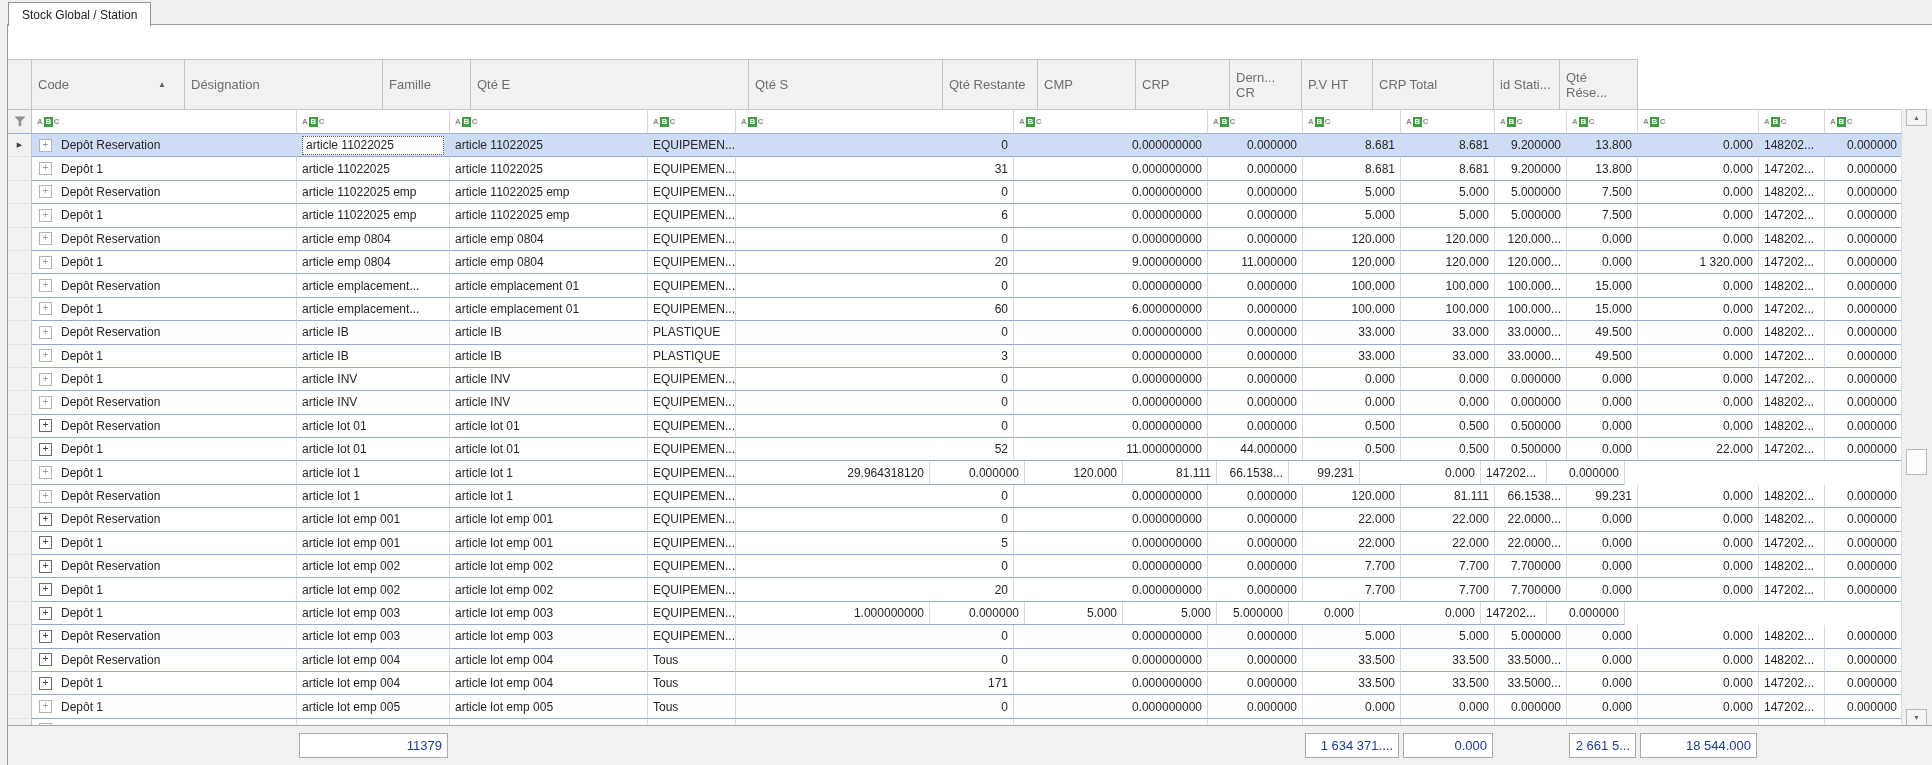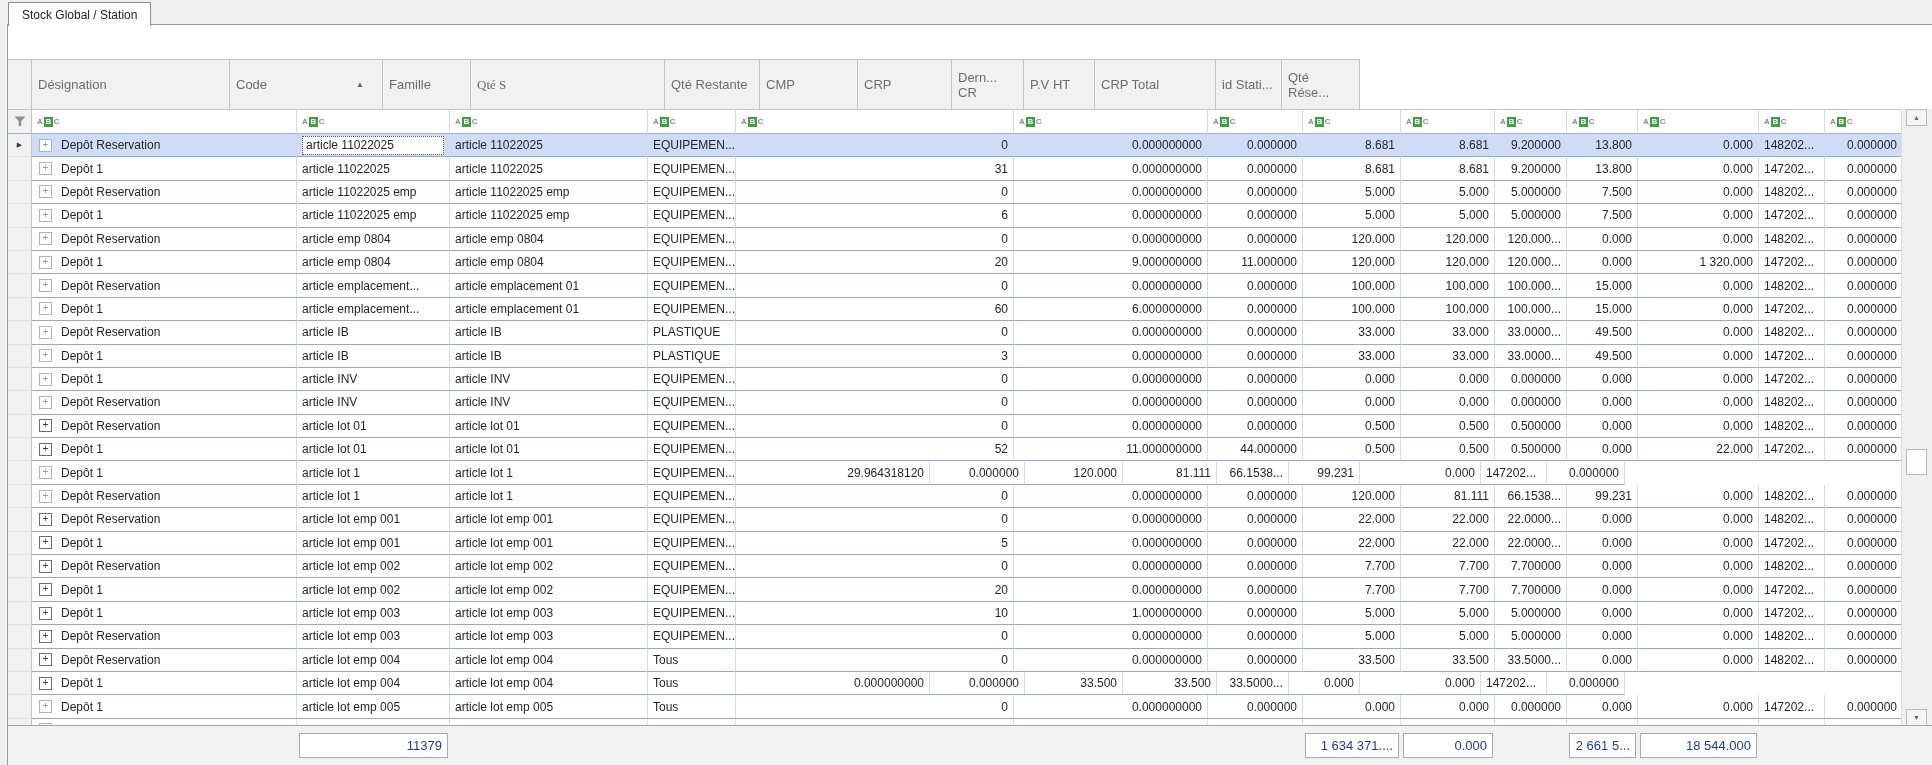--- a/index.html
+++ b/index.html
@@ -61,31 +61,34 @@
 
 <div class="root">
   <div class="tab">
     <span>Stock Global / Station</span>
   </div>
 
   <div class="grid">
 
     <div class="header-row" id="headerRow">
         <div class="hcell" style="width: 24px;"></div>
-        <div class="hcell" style="width: 198px;">
-          <span>Désignation</span>
-        </div>
         <div class="hcell" style="width: 153px;">
           <span>Code</span>
           <span class="sort">▲</span>
         </div>
+        <div class="hcell" style="width: 198px;">
+          <span>Désignation</span>
+        </div>
         <div class="hcell" style="width: 88px;">
           <span>Famille</span>
         </div>
-        <div class="hcell" style="width: 194px; font-family: Liberation Serif, serif;">
+        <div class="hcell" style="width: 278px;">
+          <span>Qté E</span>
+        </div>
+        <div class="hcell" style="width: 194px;">
           <span>Qté S</span>
         </div>
         <div class="hcell" style="width: 95px;">
           <span>Qté Restante</span>
         </div>
         <div class="hcell" style="width: 98px;">
           <span>CMP</span>
         </div>
         <div class="hcell" style="width: 94px;">
           <span>CRP</span>
@@ -1139,23 +1142,20 @@
           </div>
           <div class="cell" style="width: 153px;">
             <span>article lot emp 003</span>
           </div>
           <div class="cell" style="width: 198px;">
             <span>article lot emp 003</span>
           </div>
           <div class="cell" style="width: 88px;">
             <span>EQUIPEMEN...</span>
           </div>
-          <div class="cell num" style="width: 278px;">
-            <span>10</span>
-          </div>
           <div class="cell num" style="width: 194px;">
             <span>1.000000000</span>
           </div>
           <div class="cell num" style="width: 95px;">
             <span>0.000000</span>
           </div>
           <div class="cell num" style="width: 98px;">
             <span>5.000</span>
           </div>
           <div class="cell num" style="width: 94px;">
@@ -1276,20 +1276,23 @@
             <span>Depôt 1</span>
           </div>
           <div class="cell" style="width: 153px;">
             <span>article lot emp 004</span>
           </div>
           <div class="cell" style="width: 198px;">
             <span>article lot emp 004</span>
           </div>
           <div class="cell" style="width: 88px;">
             <span>Tous</span>
+          </div>
+          <div class="cell num" style="width: 278px;">
+            <span>171</span>
           </div>
           <div class="cell num" style="width: 194px;">
             <span>0.000000000</span>
           </div>
           <div class="cell num" style="width: 95px;">
             <span>0.000000</span>
           </div>
           <div class="cell num" style="width: 98px;">
             <span>33.500</span>
           </div>

